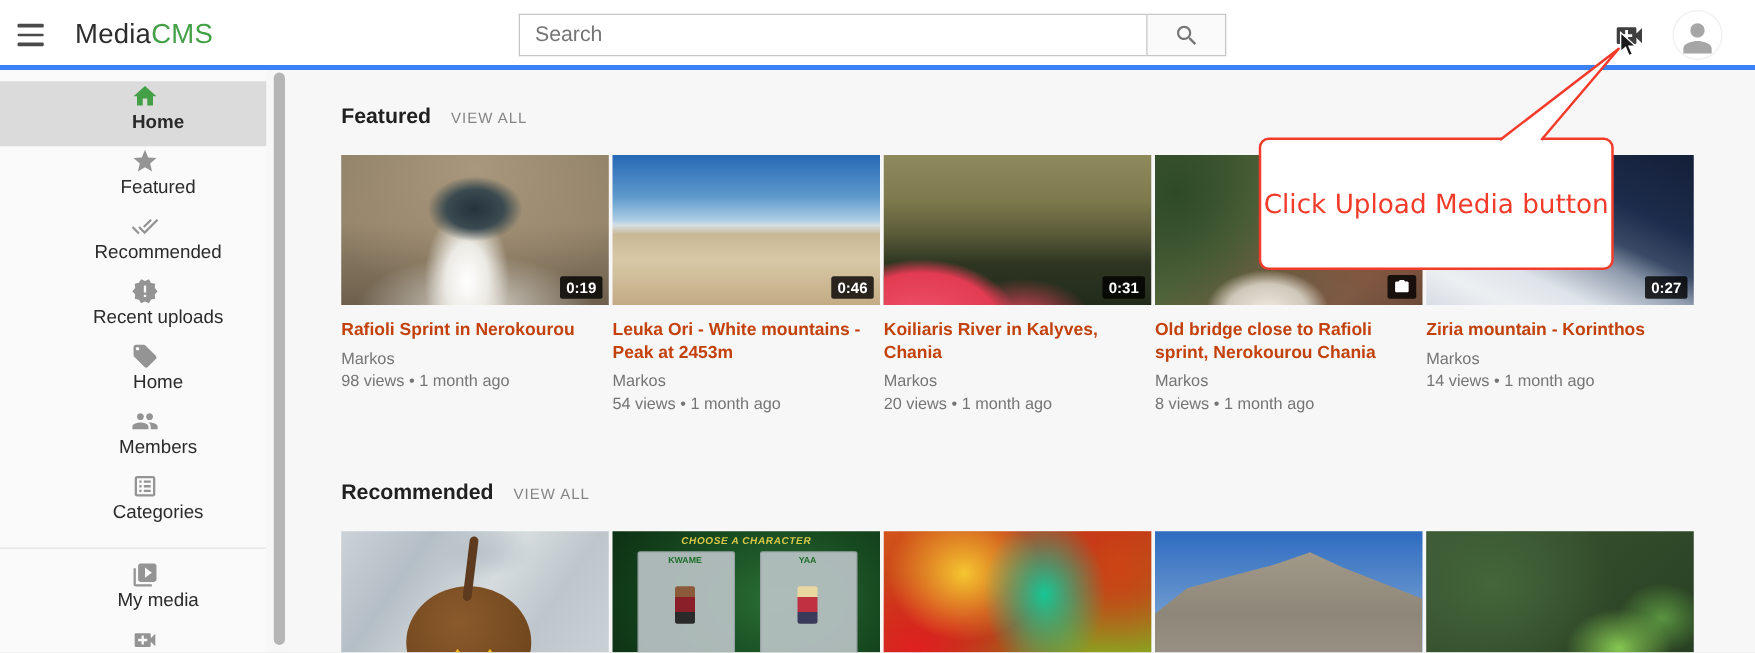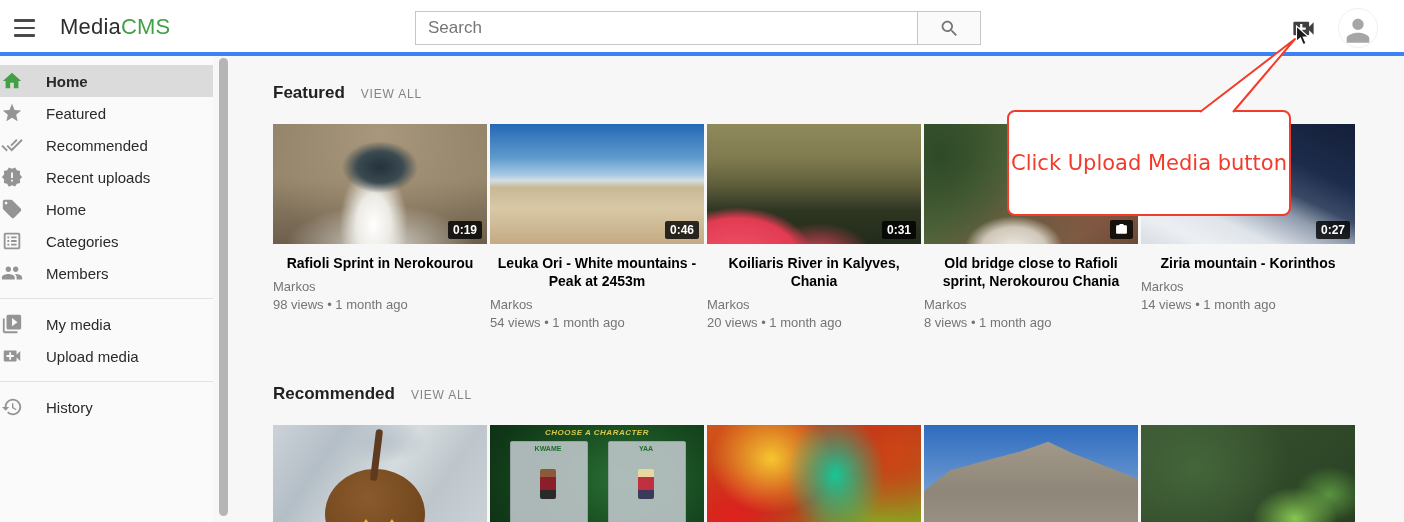--- a/index.html
+++ b/index.html
@@ -20,21 +20,21 @@
                padding:0 12px;font-size:17px;color:#333;font-family:"Liberation Sans",sans-serif;outline:none;}
   .searchinput::placeholder{color:#757575;}
   .searchbtn{width:64px;height:34px;border:1px solid #c6c6c6;background:#fafafa;display:flex;
              align-items:center;justify-content:center;cursor:pointer;}
   .upload-top{position:absolute;left:1288px;top:13px;width:30px;height:30px;cursor:pointer;
               display:flex;align-items:center;justify-content:center;}
   .avatar{position:absolute;left:1338px;top:8px;width:40px;height:40px;border-radius:50%;background:#fff;
           border:1px solid #f0f0f0;overflow:hidden;cursor:pointer;display:flex;align-items:flex-end;justify-content:center;}
   
   .sidebar{position:absolute;left:0;top:56px;width:213px;height:466px;background:#fafafa;z-index:10;padding-top:9px;}
-  .side-item{height:32px;display:flex;align-items:center;padding-left:0;cursor:pointer;}
+  .side-item{height:52px;display:flex;align-items:center;padding-left:18px;cursor:pointer;flex-direction:column;}
   .side-item.active{background:#dbdbdb;}
   .side-item.active .side-label{font-weight:700;}
   .side-icon{width:24px;height:24px;display:flex;align-items:center;justify-content:center;flex:none;}
   .side-label{margin-left:22px;font-size:15px;color:#2a2a2a;white-space:nowrap;}
   .side-divider{height:1px;background:#e2e2e2;margin:9px 0;}
   .scrollbar-thumb{position:absolute;left:219px;top:58px;width:9px;height:458px;background:#b5b5b5;
                    border-radius:5px;z-index:15;cursor:pointer;}
   
   .content{position:absolute;left:228px;top:56px;right:0;bottom:0;background:#f7f7f7;overflow:hidden;}
   .section{position:absolute;left:45px;width:1085px;}
@@ -42,21 +42,21 @@
   .sec-recommended{top:328px;}
   .sec-head{display:flex;align-items:baseline;gap:16px;height:21px;}
   .sec-title{margin:0;font-size:17px;font-weight:700;color:#212121;}
   .view-all{font-size:12px;font-weight:500;color:#848484;letter-spacing:.8px;cursor:pointer;text-decoration:none;}
   .cards{display:flex;gap:3px;margin-top:20px;}
   .card{width:214px;flex:none;}
   .thumb{position:relative;width:214px;height:120px;overflow:hidden;cursor:pointer;background:#ccc;}
   .badge{position:absolute;right:5px;bottom:5px;background:rgba(0,0,0,.8);color:#fff;font-size:12px;
          font-weight:700;padding:2px 5px;border-radius:2px;line-height:14px;}
   .badge.cam{display:flex;align-items:center;padding:3px 5px;}
-  .v-title{margin-top:10px;font-size:14px;line-height:18px;font-weight:700;color:#000000;cursor:pointer;text-align:center;}
+  .v-title{margin-top:10px;font-size:14px;line-height:18px;font-weight:700;color:#c2410c;cursor:pointer;}
   .v-author{margin-top:7px;font-size:13px;color:#757575;cursor:pointer;}
   .v-meta{margin-top:3px;font-size:13px;color:#757575;}
   
   .callout{position:absolute;left:1007px;top:110px;width:284px;height:106px;background:#fff;
            border:2px solid #f23b2a;border-radius:8px;z-index:50;display:flex;align-items:center;
            justify-content:center;text-align:center;}
   .callout-text{color:#f23b2a;font-size:21px;font-family:"DejaVu Sans",sans-serif;}
   .callout-tail{position:absolute;left:1180px;top:28px;z-index:51;pointer-events:none;}
   .cursor{position:absolute;left:1295px;top:25px;z-index:60;pointer-events:none;}
   
@@ -187,32 +187,32 @@
         <span class="side-icon">
           <svg width="22" height="22" viewBox="0 0 24 24">
             <path fill="#949494" d="M21.41 11.58l-9-9C12.05 2.22 11.55 2 11 2H4c-1.1 0-2 .9-2 2v7c0 .55.22 1.05.59 1.42l9 9c.36.36.86.58 1.41.58.55 0 1.05-.22 1.41-.59l7-7c.37-.36.59-.86.59-1.41 0-.55-.23-1.06-.59-1.42zM5.5 7C4.67 7 4 6.33 4 5.5S4.67 4 5.5 4 7 4.67 7 5.5 6.33 7 5.5 7z"></path>
           </svg>
         </span>
         <span class="side-label">Home</span>
       </div>
       <div class="side-item">
         <span class="side-icon">
           <svg width="22" height="22" viewBox="0 0 24 24">
+            <path fill="#949494" d="M16 11c1.66 0 2.99-1.34 2.99-3S17.66 5 16 5c-1.66 0-3 1.34-3 3s1.34 3 3 3zm-8 0c1.66 0 2.99-1.34 2.99-3S9.66 5 8 5C6.34 5 5 6.34 5 8s1.34 3 3 3zm0 2c-2.33 0-7 1.17-7 3.5V19h14v-2.5c0-2.33-4.67-3.5-7-3.5zm8 0c-.29 0-.62.02-.97.05 1.16.84 1.97 1.97 1.97 3.45V19h6v-2.5c0-2.33-4.67-3.5-7-3.5z"></path>
+          </svg>
+        </span>
+        <span class="side-label">Members</span>
+      </div>
+      <div class="side-item">
+        <span class="side-icon">
+          <svg width="22" height="22" viewBox="0 0 24 24">
             <path fill="#949494" d="M19 3H5c-1.1 0-2 .9-2 2v14c0 1.1.9 2 2 2h14c1.1 0 2-.9 2-2V5c0-1.1-.9-2-2-2zm0 16H5V5h14v14zM7 7h2v2H7V7zm0 4h2v2H7v-2zm0 4h2v2H7v-2zm4-8h6v2h-6V7zm0 4h6v2h-6v-2zm0 4h6v2h-6v-2z"></path>
           </svg>
         </span>
         <span class="side-label">Categories</span>
-      </div>
-      <div class="side-item">
-        <span class="side-icon">
-          <svg width="22" height="22" viewBox="0 0 24 24">
-            <path fill="#949494" d="M16 11c1.66 0 2.99-1.34 2.99-3S17.66 5 16 5c-1.66 0-3 1.34-3 3s1.34 3 3 3zm-8 0c1.66 0 2.99-1.34 2.99-3S9.66 5 8 5C6.34 5 5 6.34 5 8s1.34 3 3 3zm0 2c-2.33 0-7 1.17-7 3.5V19h14v-2.5c0-2.33-4.67-3.5-7-3.5zm8 0c-.29 0-.62.02-.97.05 1.16.84 1.97 1.97 1.97 3.45V19h6v-2.5c0-2.33-4.67-3.5-7-3.5z"></path>
-          </svg>
-        </span>
-        <span class="side-label">Members</span>
       </div>
       <div class="side-divider"></div>
       <div class="side-item">
         <span class="side-icon">
           <svg width="22" height="22" viewBox="0 0 24 24">
             <path fill="#949494" d="M4 6H2v14c0 1.1.9 2 2 2h14v-2H4V6zm16-4H8c-1.1 0-2 .9-2 2v12c0 1.1.9 2 2 2h12c1.1 0 2-.9 2-2V4c0-1.1-.9-2-2-2zm-8 12.5v-9l6 4.5-6 4.5z"></path>
           </svg>
         </span>
         <span class="side-label">My media</span>
       </div>

